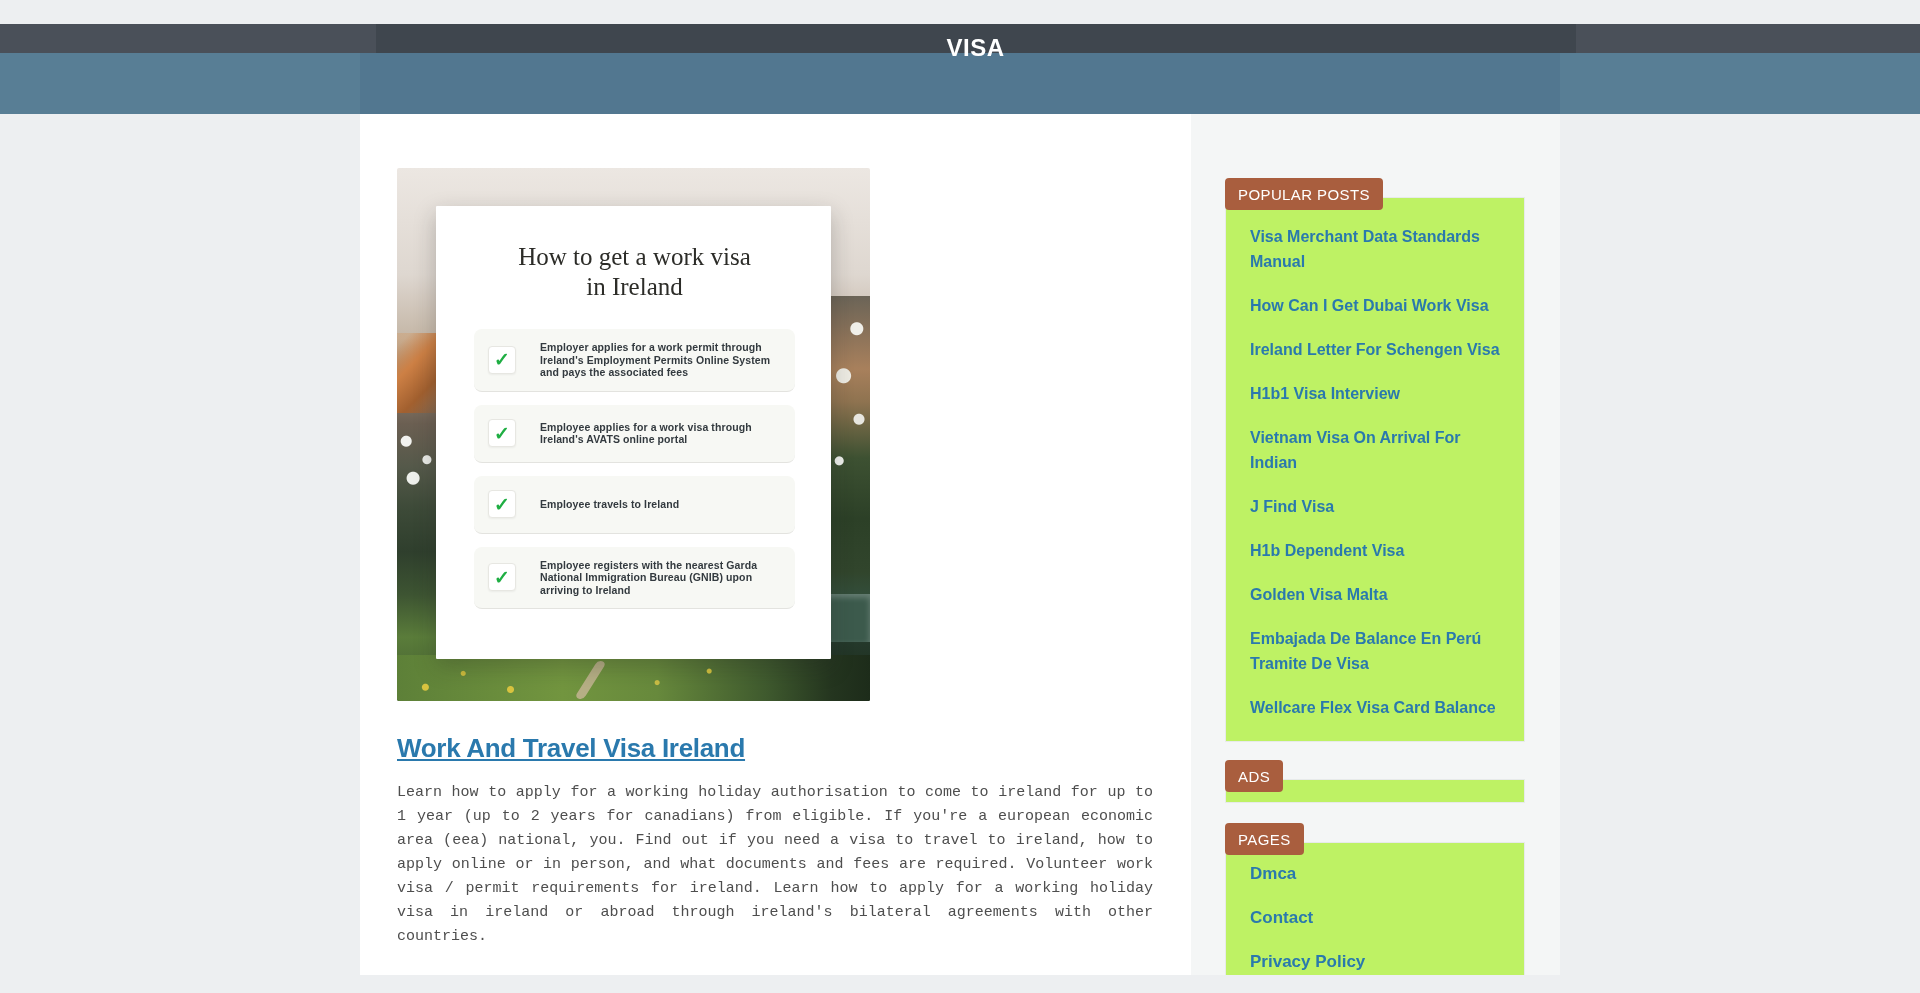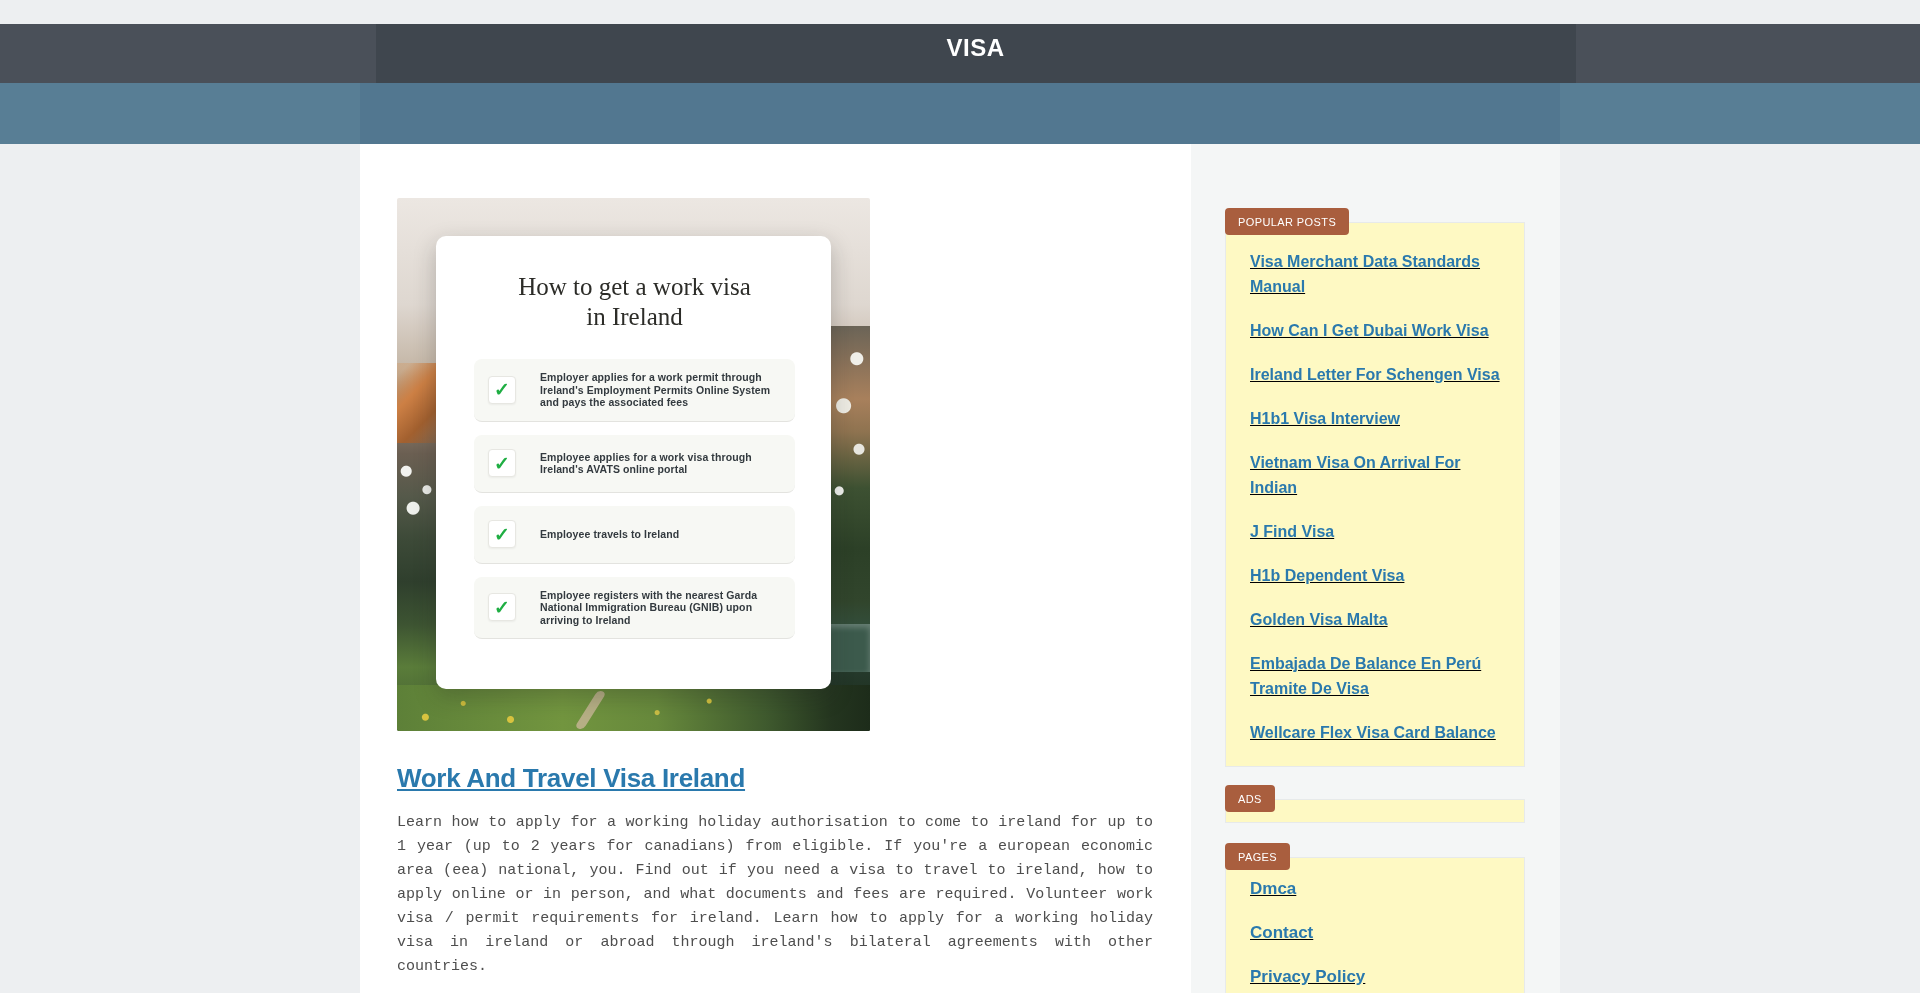--- a/index.html
+++ b/index.html
@@ -5,21 +5,21 @@
   :root{
     --page_bg:#edeff1; --header_bar:#4a5059; --header_bar_inner:#3f464e;
     --nav_bar:#587e95; --nav_bar_inner:#527790; --accent_link:#2a79ad;
     --badge_bg:#a95e3e; --check_green:#1fae43; --sidebar_bg:#f4f6f6; --body_text:#4e4e4e;
   }
   *{box-sizing:border-box;margin:0;padding:0;}
   html,body{width:1920px;height:993px;overflow:hidden;}
   body{background:var(--page_bg);font-family:"Liberation Sans",sans-serif;}
   .top-gap{height:24px;}
   
-  .header-bar{height:59px;background:var(--header_bar);padding-left:31px;}
+  .header-bar{height:29px;background:var(--header_bar);padding-left:31px;}
   .header-bar .container{background:var(--header_bar_inner);height:100%;}
   .container{width:1200px;margin:0 auto;}
   .site-title{color:#fff;font-size:24px;font-weight:bold;letter-spacing:.5px;
     text-align:center;line-height:47px;text-decoration:none;display:block;}
   .nav-bar{height:61px;background:var(--nav_bar);}
   .nav-bar .container{background:var(--nav_bar_inner);height:100%;}
   .nav-link{display:inline-block;color:#fff;font-size:15px;font-weight:bold;
     letter-spacing:.4px;line-height:61px;margin-left:37px;text-decoration:none;margin-top:42px;}
   
   .content-row{display:flex;background:#fff;height:861px;overflow:hidden;}
@@ -51,21 +51,21 @@
   .hero-flowers{position:absolute;left:0;right:0;bottom:0;height:46px;
     background:
       radial-gradient(circle at 6% 70%,#d8c33f 0 3px,rgba(0,0,0,0) 4px),
       radial-gradient(circle at 14% 40%,#cdbc3c 0 2px,rgba(0,0,0,0) 3px),
       radial-gradient(circle at 24% 75%,#d8c33f 0 3px,rgba(0,0,0,0) 4px),
       radial-gradient(circle at 55% 60%,#c9bd45 0 2px,rgba(0,0,0,0) 3px),
       radial-gradient(circle at 66% 35%,#d3c23e 0 2px,rgba(0,0,0,0) 3px);}
   .hero-path{position:absolute;bottom:0;left:40%;width:9px;height:42px;background:#c3b492;
     border-radius:6px;transform:rotate(14deg) skewX(-18deg);opacity:.85;}
   .hero-card{position:absolute;left:39px;top:38px;right:39px;bottom:42px;background:#fff;
-    border-radius:10px;box-shadow:0 8px 22px rgba(30,30,30,.25);padding:36px 36px 0 38px;}
+    border-radius:1px;box-shadow:0 8px 22px rgba(30,30,30,.25);padding:36px 36px 0 38px;}
   .hero-title{font-family:"Liberation Serif",serif;font-size:25px;line-height:30px;
     color:#2c2c28;text-align:center;}
   .hero-checklist{margin-top:27px;}
   .check-row{display:flex;align-items:center;background:#f7f8f4;border-radius:8px;
     border-bottom:1px solid #e3e3df;padding:12px 14px;margin-bottom:13px;min-height:58px;}
   .check-box{flex:none;width:28px;height:28px;background:#fff;border:1px solid #e7e7e2;
     border-radius:4px;display:flex;align-items:center;justify-content:center;
     color:var(--check_green);font-size:19px;font-weight:bold;margin-right:24px;
     box-shadow:0 1px 2px rgba(0,0,0,.05);}
   .check-text{font-size:10.5px;font-weight:bold;line-height:12.5px;color:#333a3f;
@@ -82,22 +82,22 @@
       #2e3c5e 78%,#222c49 88%,#3a4258 100%);}
   .photo-ort{position:absolute;left:78px;top:10px;font-family:"Liberation Serif",serif;
     font-size:34px;font-weight:bold;color:#caa45c;transform:rotate(-68deg);
     letter-spacing:2px;opacity:.85;}
   .photo-vis{position:absolute;right:118px;top:8px;font-size:30px;font-weight:bold;
     color:#cfd6e2;transform:rotate(-54deg);letter-spacing:4px;opacity:.9;}
   
   .sidebar{flex:none;width:369px;background:var(--sidebar_bg);padding:64px 35px 20px 34px;}
   .widget{position:relative;}
   .badge{display:inline-block;position:relative;z-index:2;background:var(--badge_bg);
-    color:#fff;font-size:11px;letter-spacing:.4px;padding:8px 13px 7px;border-radius:4px;}
-  .widget-box{background:#fef9c3;border:1px solid #e7eaea;margin-top:-13px;text-decoration:underline;}
+    color:#fff;font-size:15px;letter-spacing:.4px;padding:8px 13px 7px;border-radius:4px;}
+  .widget-box{background:#bef264;border:1px solid #e7eaea;margin-top:-13px;}
   .widget-popular .widget-box{padding:26px 16px 2px 24px;}
   .post-link{display:block;font-size:16px;font-weight:bold;color:var(--accent_link);
     line-height:25px;margin-bottom:19px;text-decoration:none;}
   .widget-ads{margin-top:18px;}
   .widget-ads .widget-box{height:24px;}
   .widget-pages{margin-top:20px;}
   .widget-pages .widget-box{padding:20px 16px 4px 24px;}
   .page-link{display:block;font-size:17px;font-weight:bold;color:var(--accent_link);
     line-height:22px;margin-bottom:22px;text-decoration:none;}
 </style>

